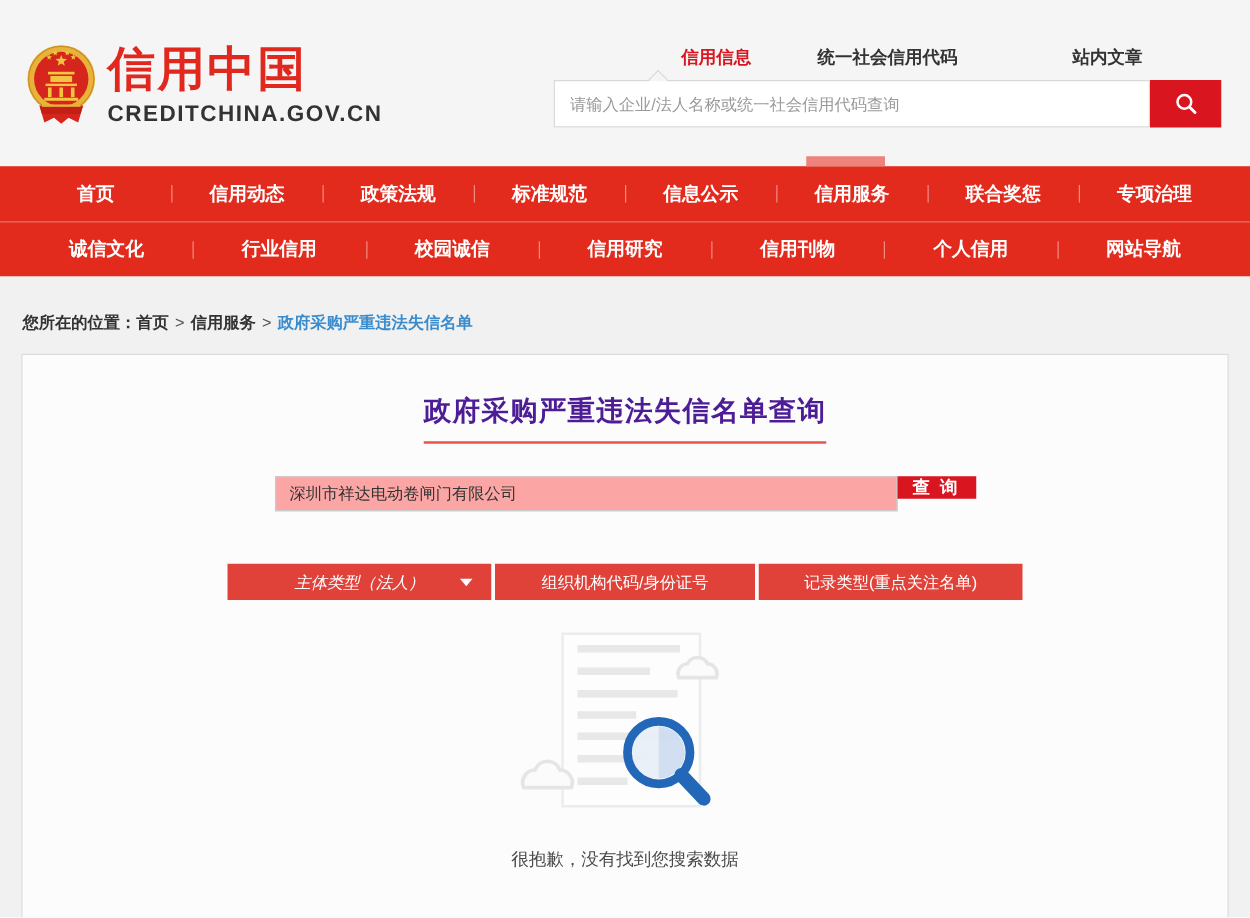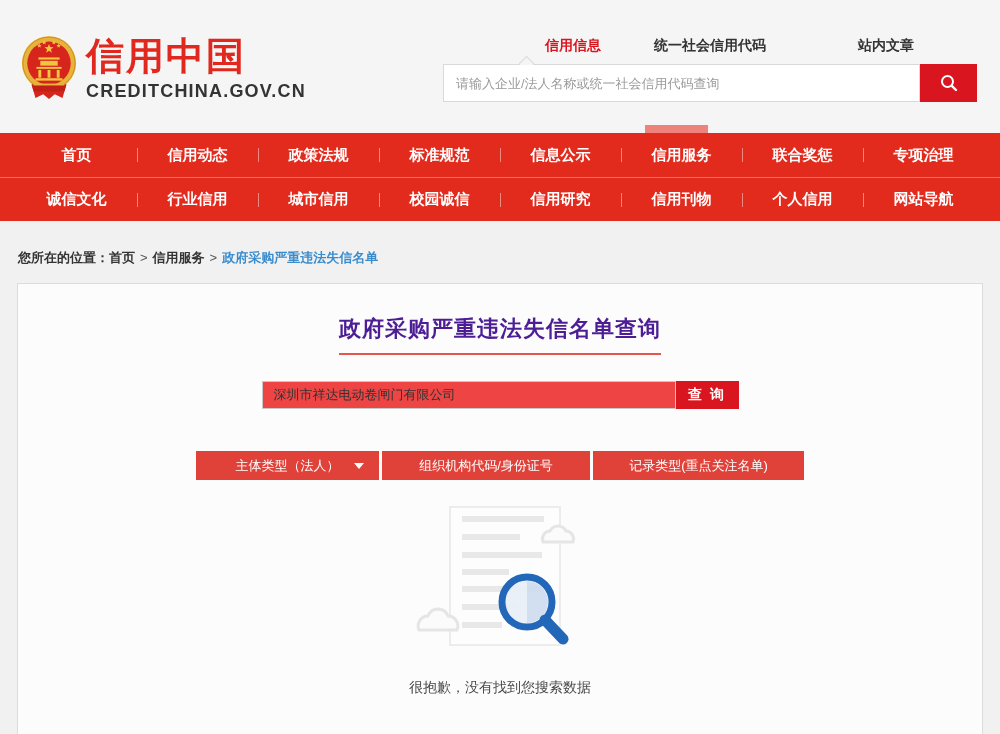--- a/index.html
+++ b/index.html
@@ -73,35 +73,35 @@
     position:absolute; left:17px; top:283px; width:966px; height:470px;
     background:#fcfcfc; border:1px solid #dcdcdc;
   }
   .title-wrap { text-align:center; margin-top:30px; }
   .page-title {
     display:inline-block; font-size:22px; font-weight:bold; color:#4c1d95;
     letter-spacing:1px; padding-bottom:9px; border-bottom:2px solid #e6554c;
   }
   .query-row { position:absolute; top:97px; left:0; right:0; display:flex; justify-content:center; }
   .query-input {
-    width:414px; height:28px; border:1px solid #c9c9c9; background:#ef4444;
+    width:498px; height:28px; border:1px solid #c9c9c9; background:#fca5a5;
     padding:0 11px; font-size:13px; color:#333; outline:none;
     font-family:"Liberation Sans","DejaVu Sans",sans-serif;
   }
   .query-btn {
-    width:63px; height:28px; background:#d9161f; color:#fff; border:none;
+    width:63px; height:18px; background:#d9161f; color:#fff; border:none;
     font-size:14px; cursor:pointer; letter-spacing:2px; font-weight:bold;
     font-family:"Liberation Sans","DejaVu Sans",sans-serif;
   }
   .result-header { position:absolute; top:167px; left:0; right:0; display:flex; justify-content:center; }
   .hcell {
     height:29px; background:#e0423a; color:#fff; font-size:13px;
     display:flex; align-items:center; justify-content:center; position:relative;
   }
-  .hcell-1 { width:183px; margin-right:3px; cursor:pointer; }
+  .hcell-1 { width:211px; margin-right:3px; cursor:pointer;font-style:italic; }
   .hcell-2 { width:208px; margin-right:3px; }
   .hcell-3 { width:211px; }
   .caret-down {
     position:absolute; right:15px; top:12px; width:0; height:0;
     border-left:5px solid transparent; border-right:5px solid transparent;
     border-top:6px solid #fff;
   }
   .illustration { position:absolute; top:218px; left:0; right:0; display:flex; justify-content:center; }
   .empty-text { position:absolute; top:395px; left:0; right:0; text-align:center; font-size:14px; color:#4a4a4a; }
 </style>
@@ -173,21 +173,20 @@
       <li class="nav-item">政策法规</li>
       <li class="nav-item">标准规范</li>
       <li class="nav-item">信息公示</li>
       <li class="nav-item">信用服务</li>
       <li class="nav-item">联合奖惩</li>
       <li class="nav-item">专项治理</li>
     </ul>
     <ul class="nav-row second">
       <li class="nav-item">诚信文化</li>
       <li class="nav-item">行业信用</li>
-      <li class="nav-item">城市信用</li>
       <li class="nav-item">校园诚信</li>
       <li class="nav-item">信用研究</li>
       <li class="nav-item">信用刊物</li>
       <li class="nav-item">个人信用</li>
       <li class="nav-item">网站导航</li>
     </ul>
   </div>
 
   <div class="breadcrumb">
     <span>您所在的位置：</span><a href="#">首页</a><span class="sep">&gt;</span><a href="#">信用服务</a><span class="sep">&gt;</span><a href="#" class="current">政府采购严重违法失信名单</a>

